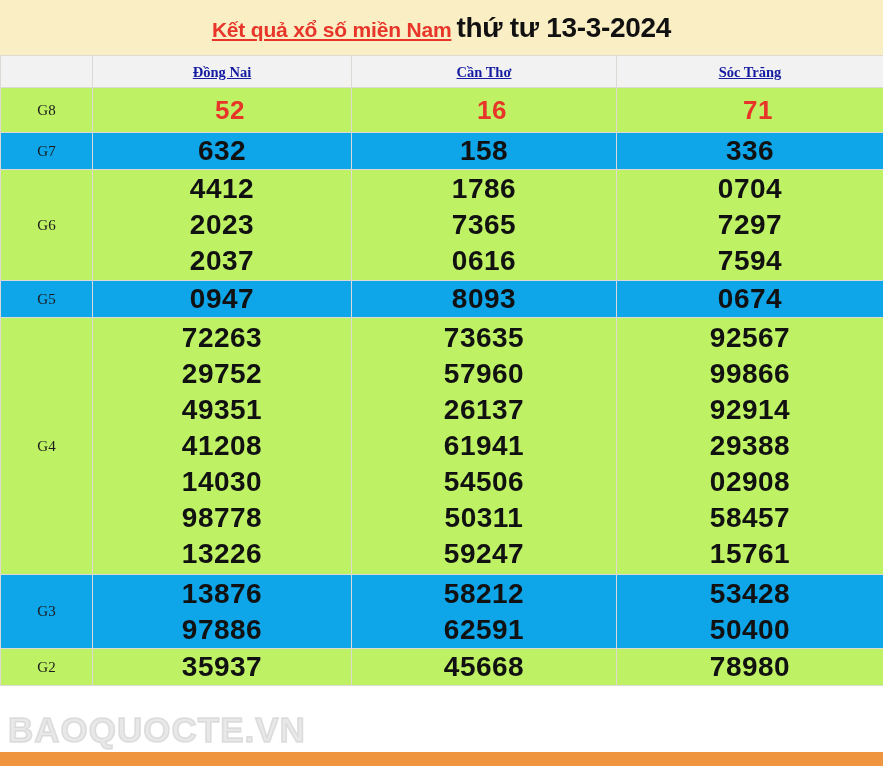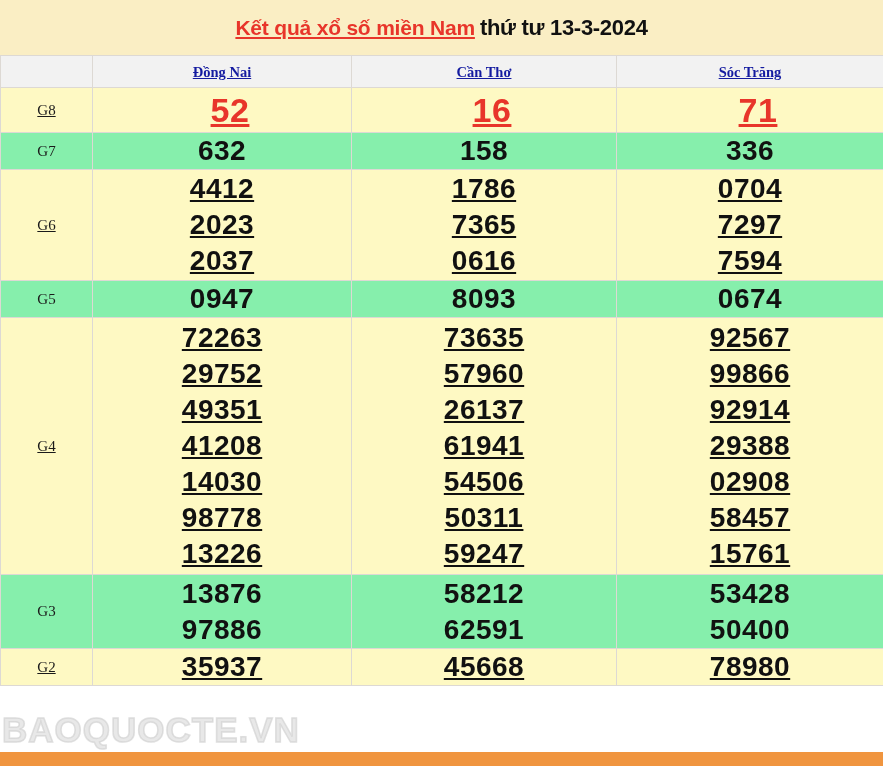--- a/index.html
+++ b/index.html
@@ -31,21 +31,21 @@
   .title-link {
     color: #e8352a;
     text-decoration: underline;
     font-weight: bold;
     font-size: 21px;
     letter-spacing: -0.2px;
   }
   .title-rest {
     color: #111111;
     font-weight: bold;
-    font-size: 22px;
+    font-size: 28px;
     letter-spacing: -0.3px;
     margin-left: 5px;
     text-align: center;
   }
 
   
   .results-wrap {
     position: relative;
     width: 883px;
     height: 711px;
@@ -77,43 +77,43 @@
   .prov-link {
     color: #141ba0;
     text-decoration: underline;
     font-weight: bold;
     font-size: 14.5px;
     font-family: "Liberation Serif", serif;
     text-align: right;
   }
   .head-blank { background: #f2f2f2; }
 
-  tbody tr.row-white > td { background: #fef9c3; text-decoration: underline; }
-  tbody tr.row-gray  > td { background: #86efac; }
+  tbody tr.row-white > td { background: #bef264; }
+  tbody tr.row-gray  > td { background: #0ea5e9; }
 
   td.g-label {
     font-family: "Liberation Serif", serif;
     font-size: 15px;
     color: #1a1a1a;
     font-weight: normal;
   }
 
   td.nums {
     font-size: 28px;
     font-weight: bold;
     color: #111111;
     line-height: 36px;
     letter-spacing: 0.5px;
   }
   td.nums .num { display: block; }
 
   
   td.nums.g8 {
     color: #e8352a;
-    font-size: 34px;
+    font-size: 26px;
     line-height: 44px;
     padding-left: 16px;
   }
   td.nums.db {
     color: #e8352a;
     font-size: 29px;
     line-height: 44px;
     letter-spacing: 0.5px;
   }
 
@@ -124,21 +124,21 @@
   tr.r-g5 td { height: 36px; }
   tr.r-g4 td { height: 256px; }
   tr.r-g3 td { height: 73px; }
   tr.r-g2 td { height: 36px; }
   tr.r-g1 td { height: 36px; }
   tr.r-db td { height: 47px; }
 
   
   .watermark {
     position: absolute;
-    left: 2px;
+    left: 8px;
     bottom: 16px;
     font-size: 35px;
     font-weight: bold;
     letter-spacing: 1px;
     color: transparent;
     -webkit-text-stroke: 1.5px rgba(200,200,200,0.55);
     text-shadow: 0 0 1px rgba(210,210,210,0.5);
     pointer-events: none;
     font-family: "Liberation Sans", sans-serif;
     white-space: nowrap;

